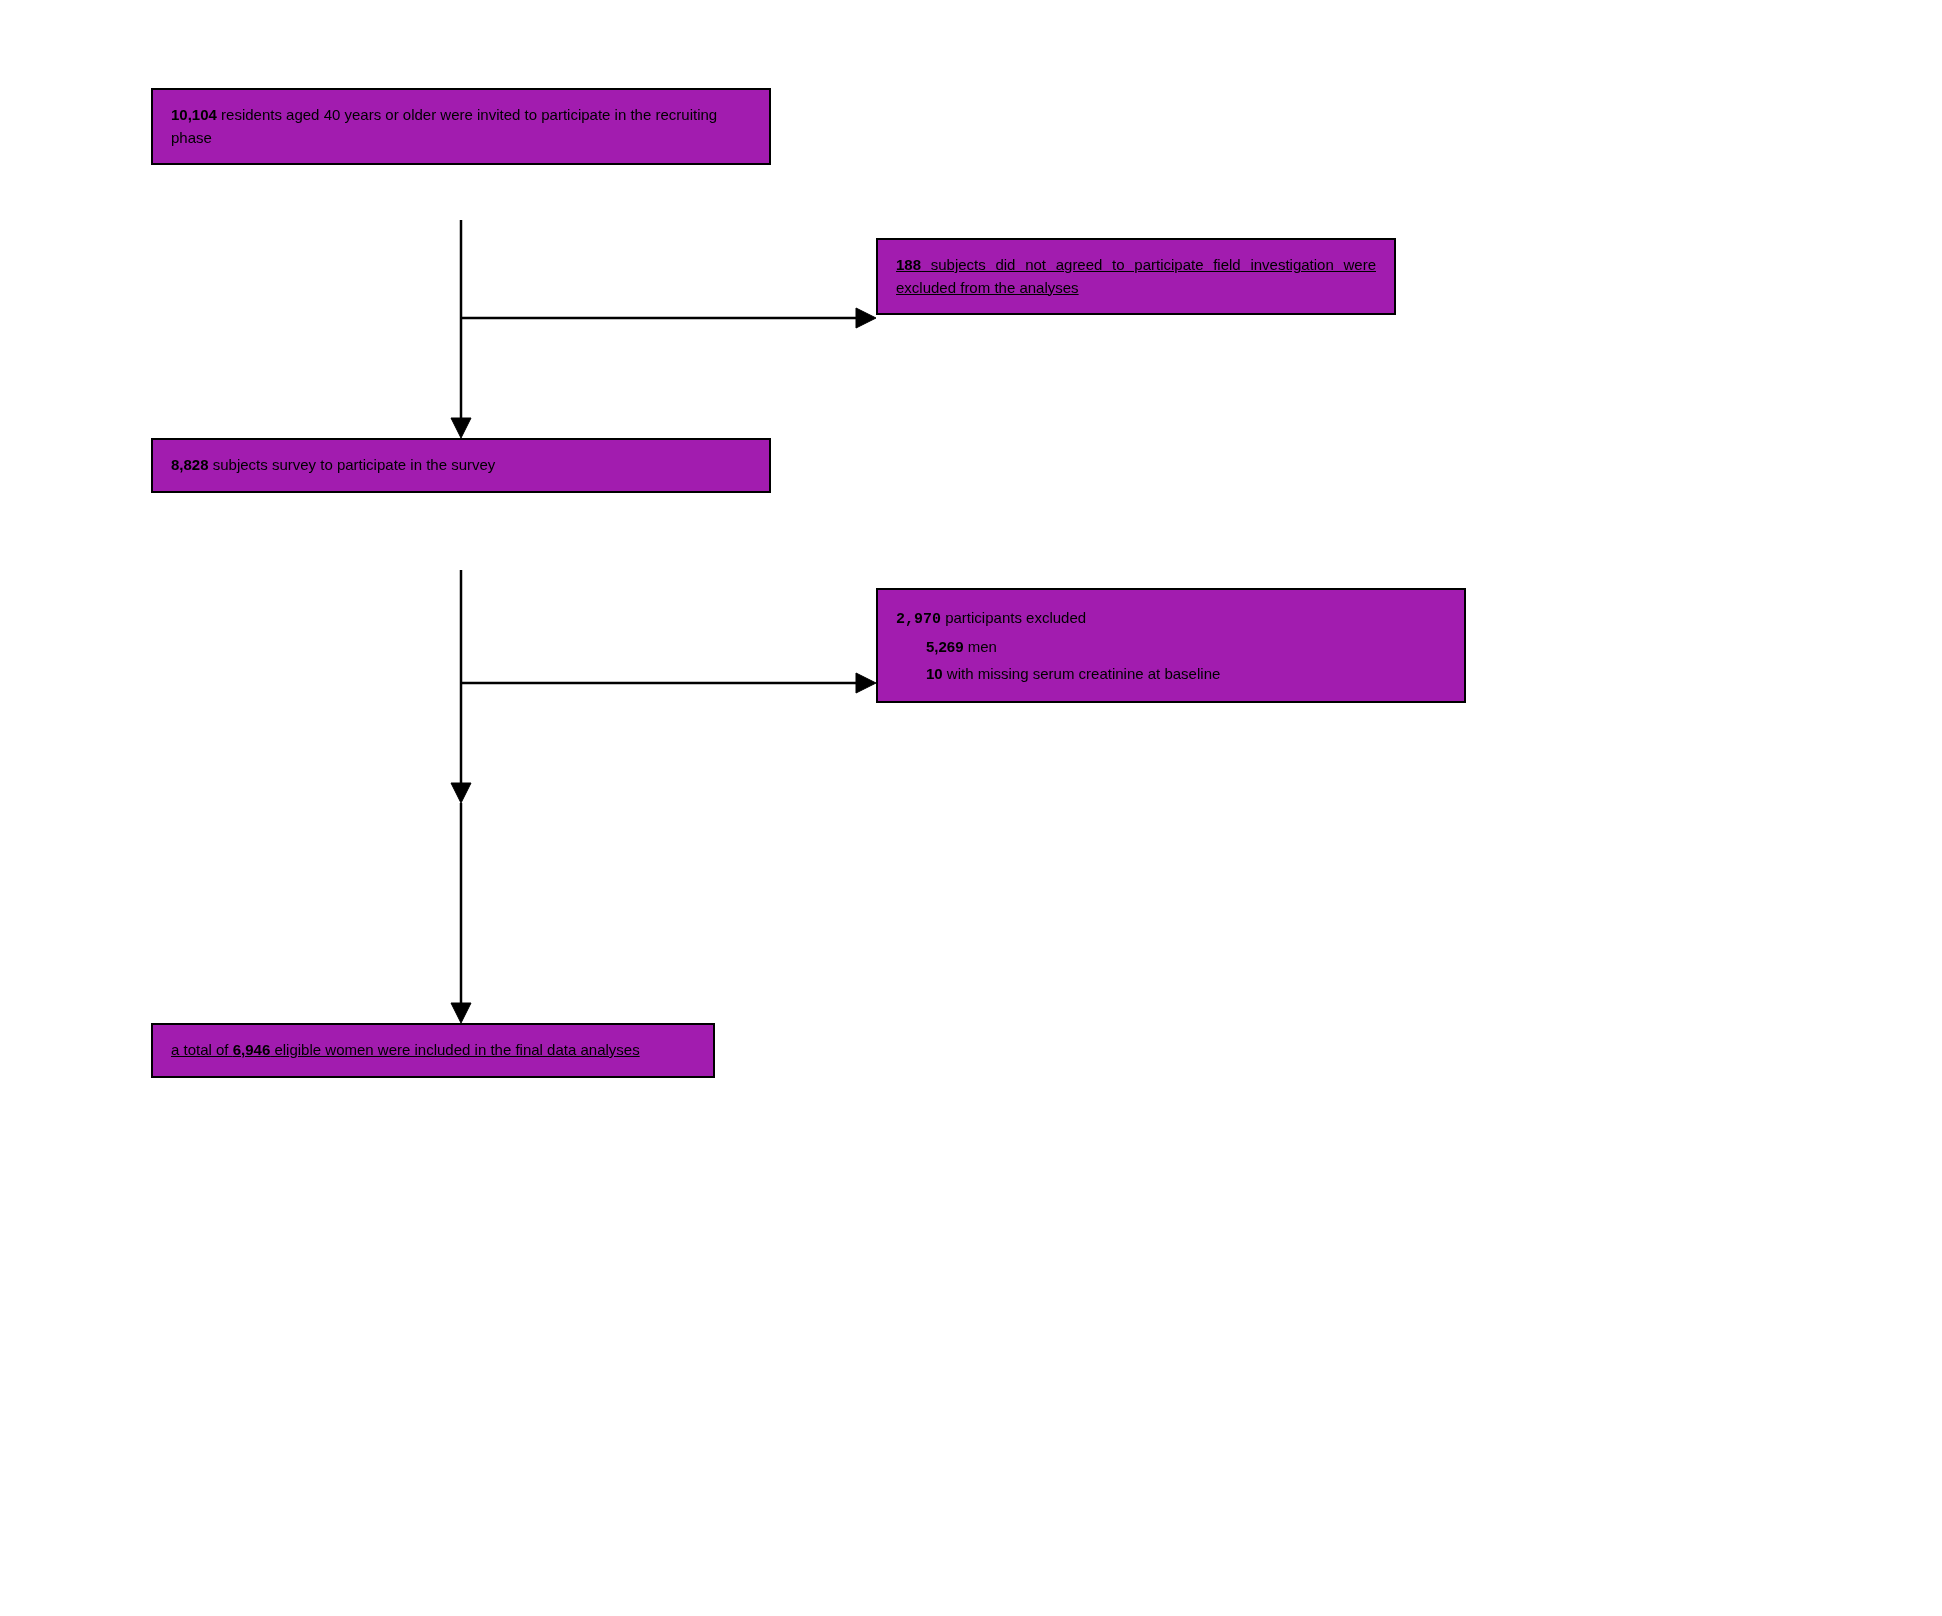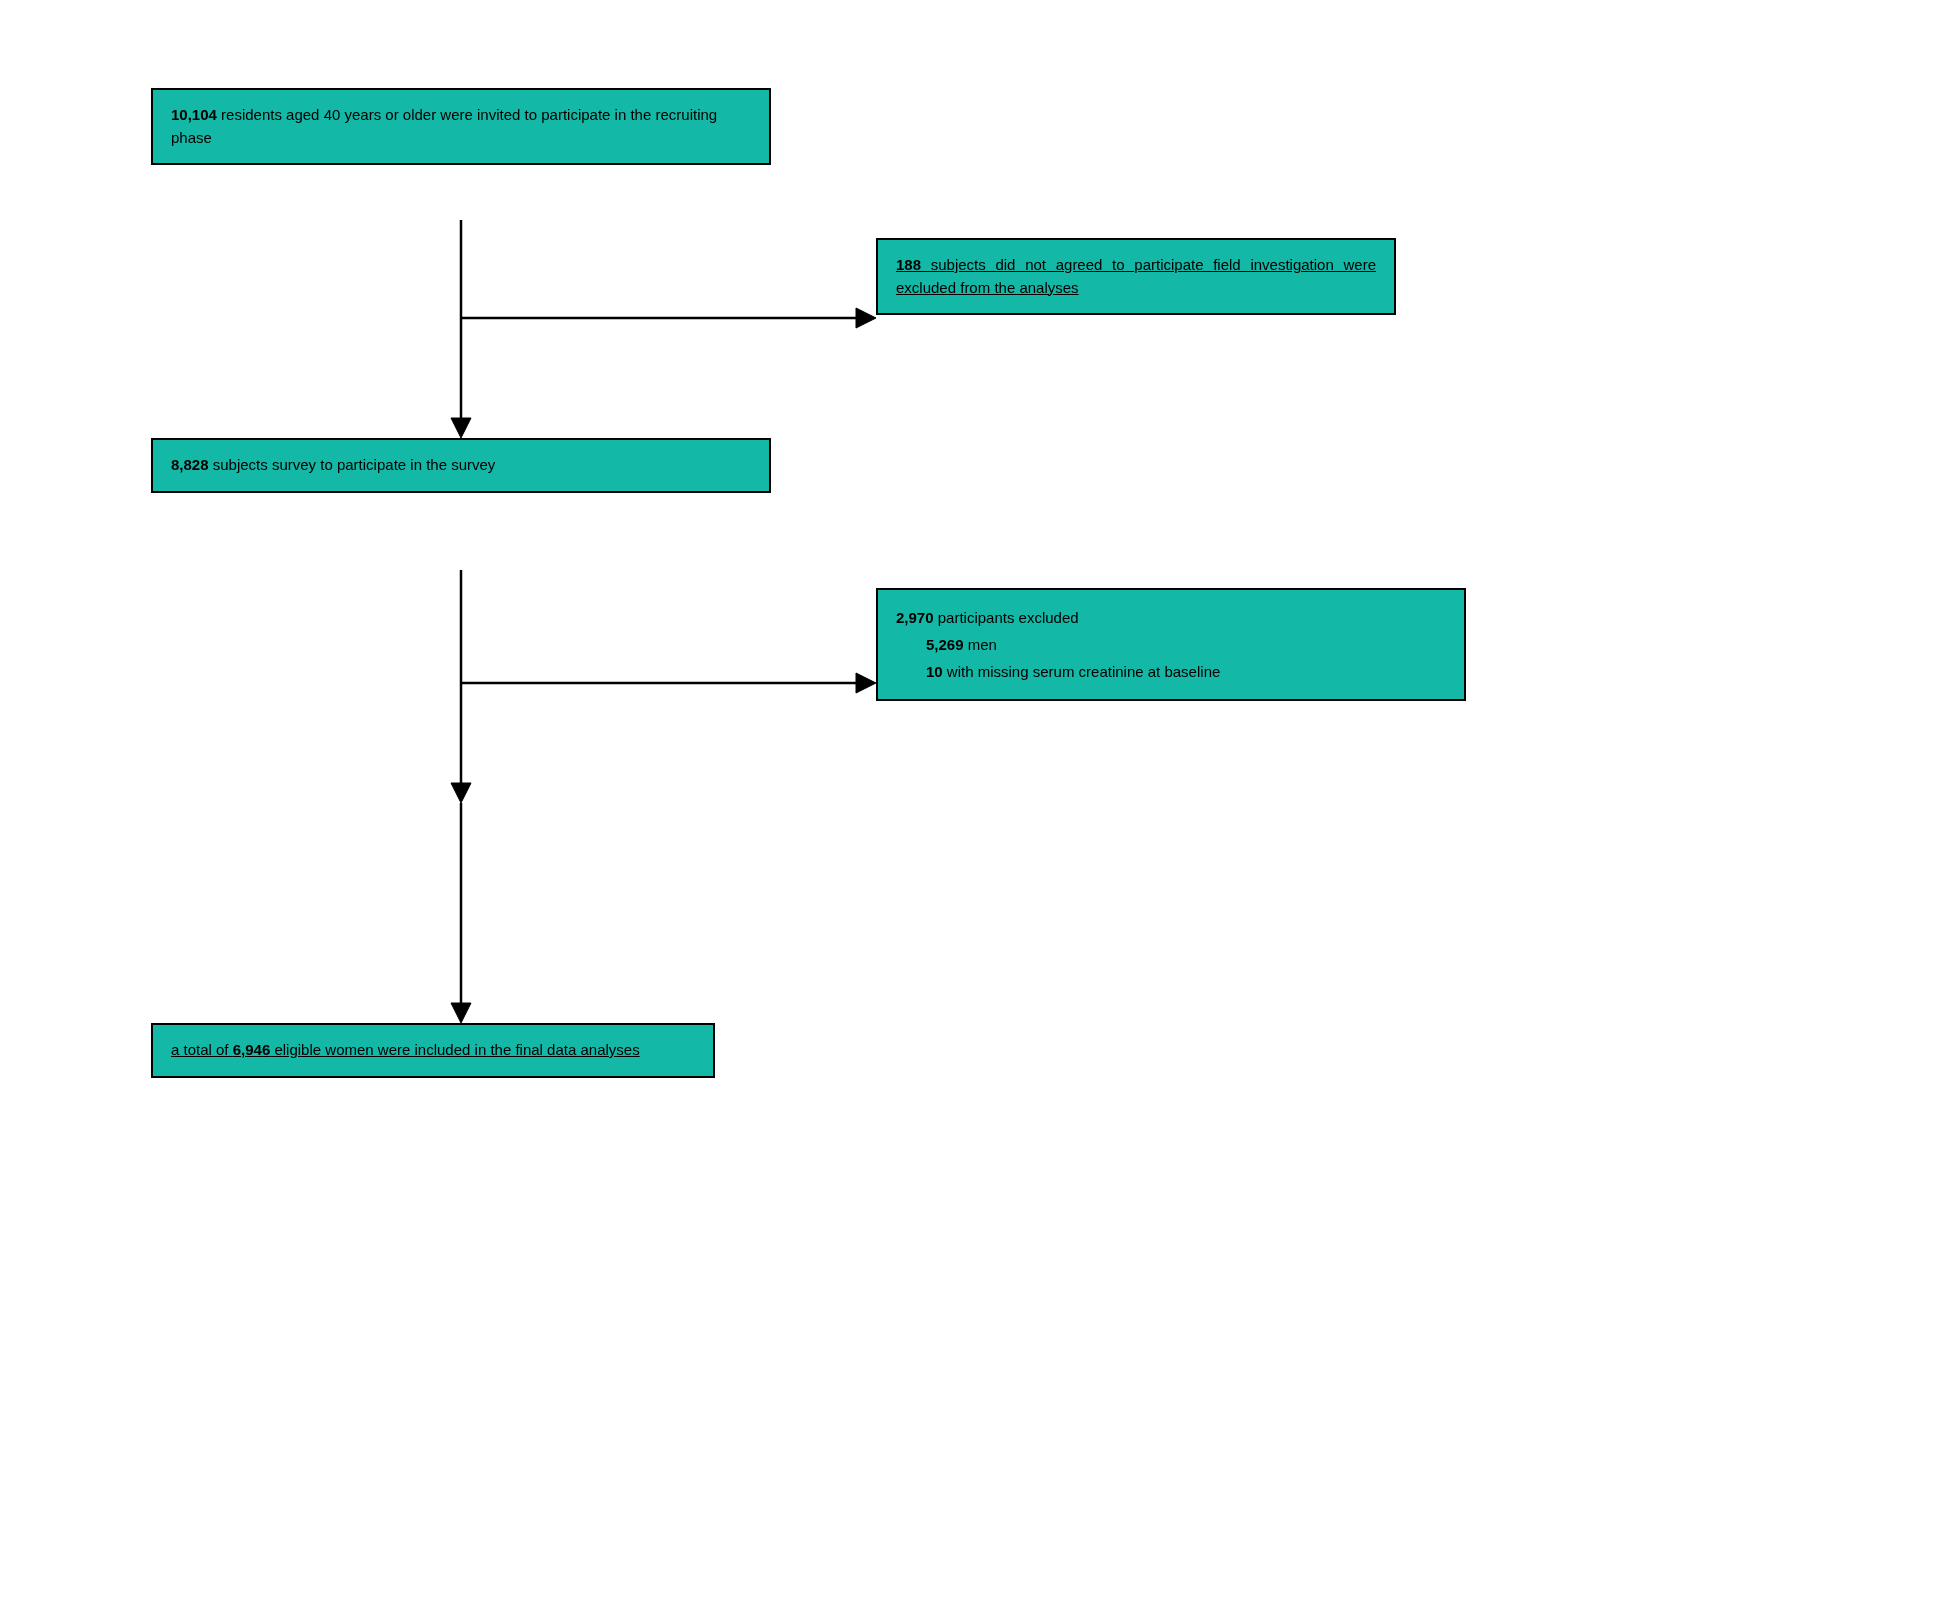--- a/index.html
+++ b/index.html
@@ -15,21 +15,21 @@
     }
     .flowchart {
       position: relative;
       width: 1700px;
       height: 1500px;
     }
     .box {
       position: absolute;
       border: 2.5px solid #000;
       padding: 14px 18px;
-      background: #14b8a6;
+      background: #a21caf;
       line-height: 1.5;
     }
     .box .bold { font-weight: bold; }
 
     
     svg.arrows {
       position: absolute;
       top: 0; left: 0;
       width: 100%;
       height: 100%;
@@ -82,21 +82,21 @@
   </div>
 
   <div class="box" style="left: 30px; top: 380px; width: 620px;">
     <span>
       <span class="bold">8,828</span><span> subjects survey to participate in the survey</span>
     </span>
   </div>
 
   <div class="box" style="left: 755px; top: 530px; width: 590px; line-height: 1.8;">
     <div>
-      <span style="font-weight:bold;">2,970</span> participants excluded
+      <span style="font-weight:bold;font-family:Liberation Mono, monospace;">2,970</span> participants excluded
     </div>
     <div style="padding-left: 30px;">
       <span class="bold">5,269</span> men
     </div>
     <div style="padding-left: 30px;">
       <span class="bold">10</span> with missing serum creatinine at baseline
     </div>
   </div>
 
   <div class="box" style="left: 30px; top: 965px; width: 564px; text-decoration: underline;">

